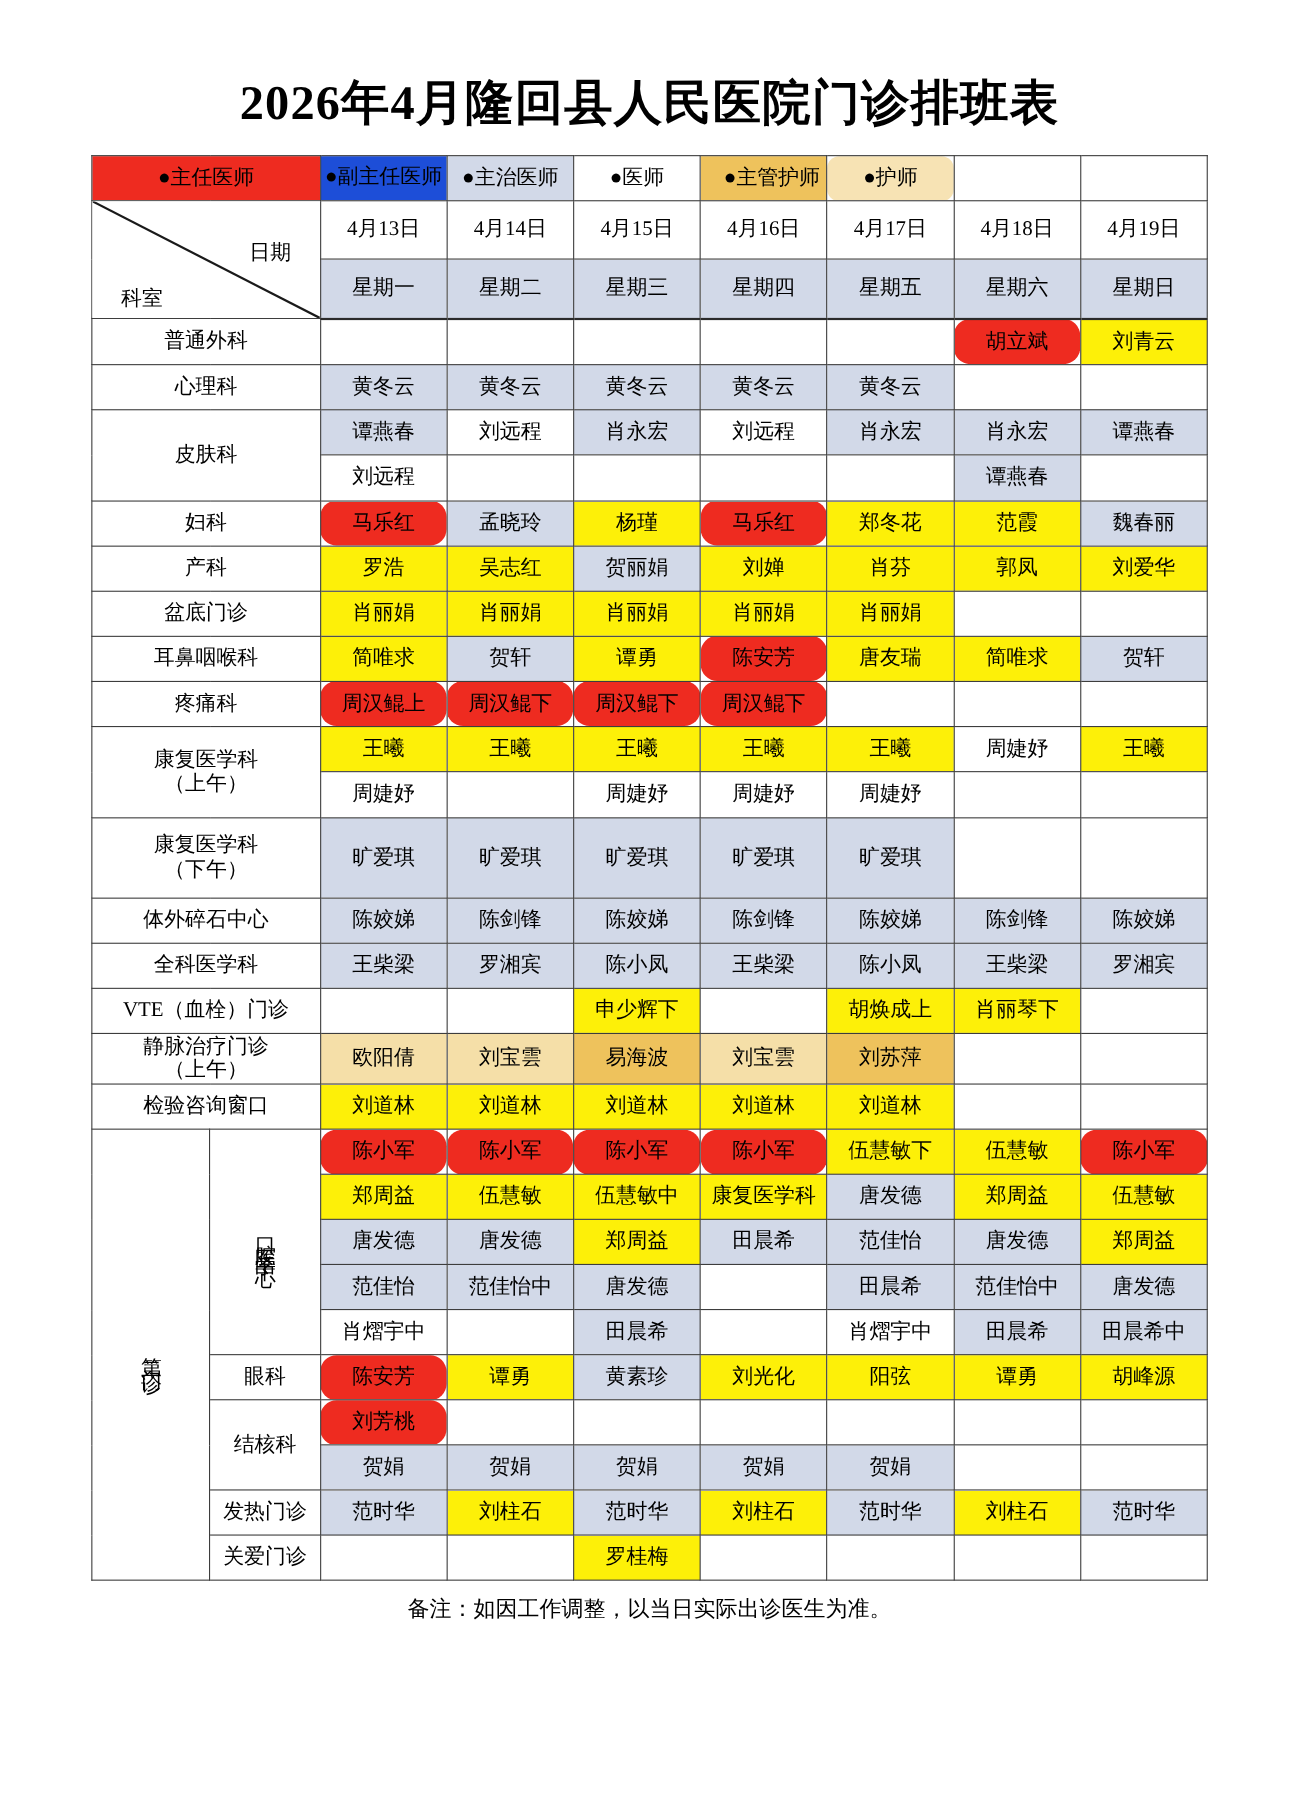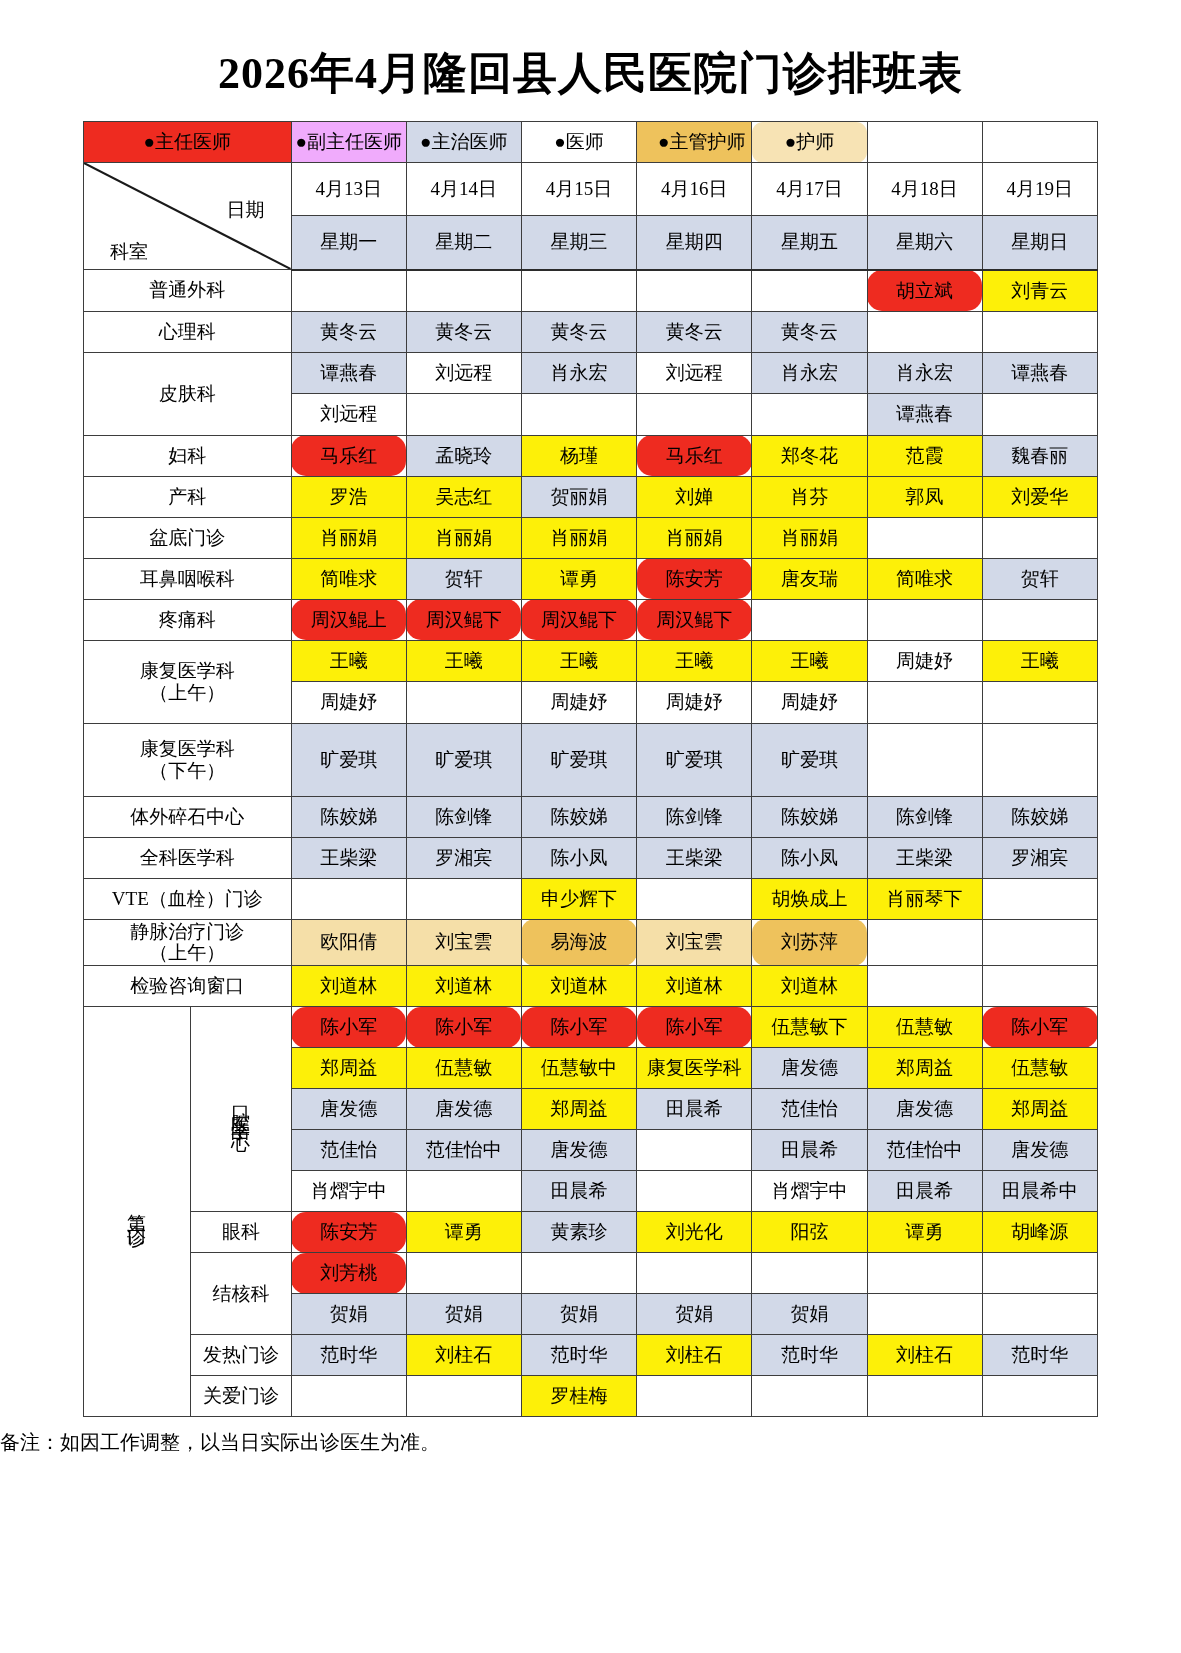--- a/index.html
+++ b/index.html
@@ -19,21 +19,21 @@
     width: 1181px;
     height: 1653px;
     position: relative;
     box-sizing: border-box;
   }
   .title {
     text-align: center;
     font-size: 44px;
     font-weight: bold;
     letter-spacing: 1px;
-    padding-top: 44px;
+    padding-top: 64px;
     padding-bottom: 18px;
     font-family: "Liberation Serif", "DejaVu Serif", serif;
     color: #000;
   }
   table.sched {
     border-collapse: collapse;
     margin: 0 auto;
     width: 1015px;
     table-layout: fixed;
   }
@@ -52,21 +52,21 @@
   
   col.c-dept   { width: 94px; }
   col.c-sub    { width: 88px; }
   col.c-day    { width: 101px; }
 
   
   .f-red    { background: #ee2b20 !important; border-radius: 15px; }
   .f-yellow { background: #fdf008 !important; }
   .f-blue   { background: #d2d9e8 !important; }
   .f-white  { background: #ffffff !important; }
-  .f-orange { background: #eec25c !important; border-radius: 14px; }
+  .f-orange { background: #eec25c !important; }
   .f-orangel{ background: #f5dfa8 !important; }
 
   
   .legend td {
     font-size: 19px;
     height: 56px;
     white-space: normal;
     line-height: 1.12;
     font-weight: normal;
   }
@@ -100,20 +100,21 @@
     writing-mode: vertical-rl;
     text-orientation: upright;
     letter-spacing: 5px;
     margin: 0 auto;
     font-size: 19px;
     line-height: 1;
   }
   .twoline { white-space: normal; line-height: 1.12; }
   .small { font-size: 17px; }
   .footnote {
+    text-align: center;
     font-size: 20px;
     padding-top: 12px;
     font-family: "Liberation Serif", "DejaVu Serif", serif;
   }
   .thickb { border-bottom: 2.2px solid #2b2b2b !important; margin-top: 29px; }
 </style>
 </head>
 <body>
 
 <div class="page">
@@ -128,21 +129,21 @@
         <col class="c-day">
         <col class="c-day">
         <col class="c-day">
       <col class="c-day">
         <col class="c-day">
         <col class="c-day">
     </colgroup>
     <tbody id="tbody-main">
         <tr class="legend">
           <td class="twoline" colspan="2" style="background:#ee2b20;">●主任医师</td>
-          <td class="twoline" colspan="1" style="background:#f0abfc;">●副主任医师</td>
+          <td class="twoline" colspan="1" style="background:#1d4ed8;font-family:Liberation Mono, monospace;">●副主任医师</td>
           <td class="twoline" colspan="1" style="background:#d2d9e8;">●主治医师</td>
           <td class="twoline" colspan="1" style="background:#ffffff;">●医师</td>
           <td class="twoline" colspan="1" style="background:#eec25c;padding-left:17px;">●主管护师</td>
           <td class="twoline" colspan="1" style="background:#f7e3b4;border-radius:11px;">●护师</td>
           <td class="twoline" colspan="1" style="background:#ffffff;"></td>
           <td class="twoline" colspan="1" style="background:#ffffff;"></td>
         </tr>
         <tr>
           <td class="corner" colspan="2" rowspan="2">
             <svg viewBox="0 0 182 82" preserveAspectRatio="none">

